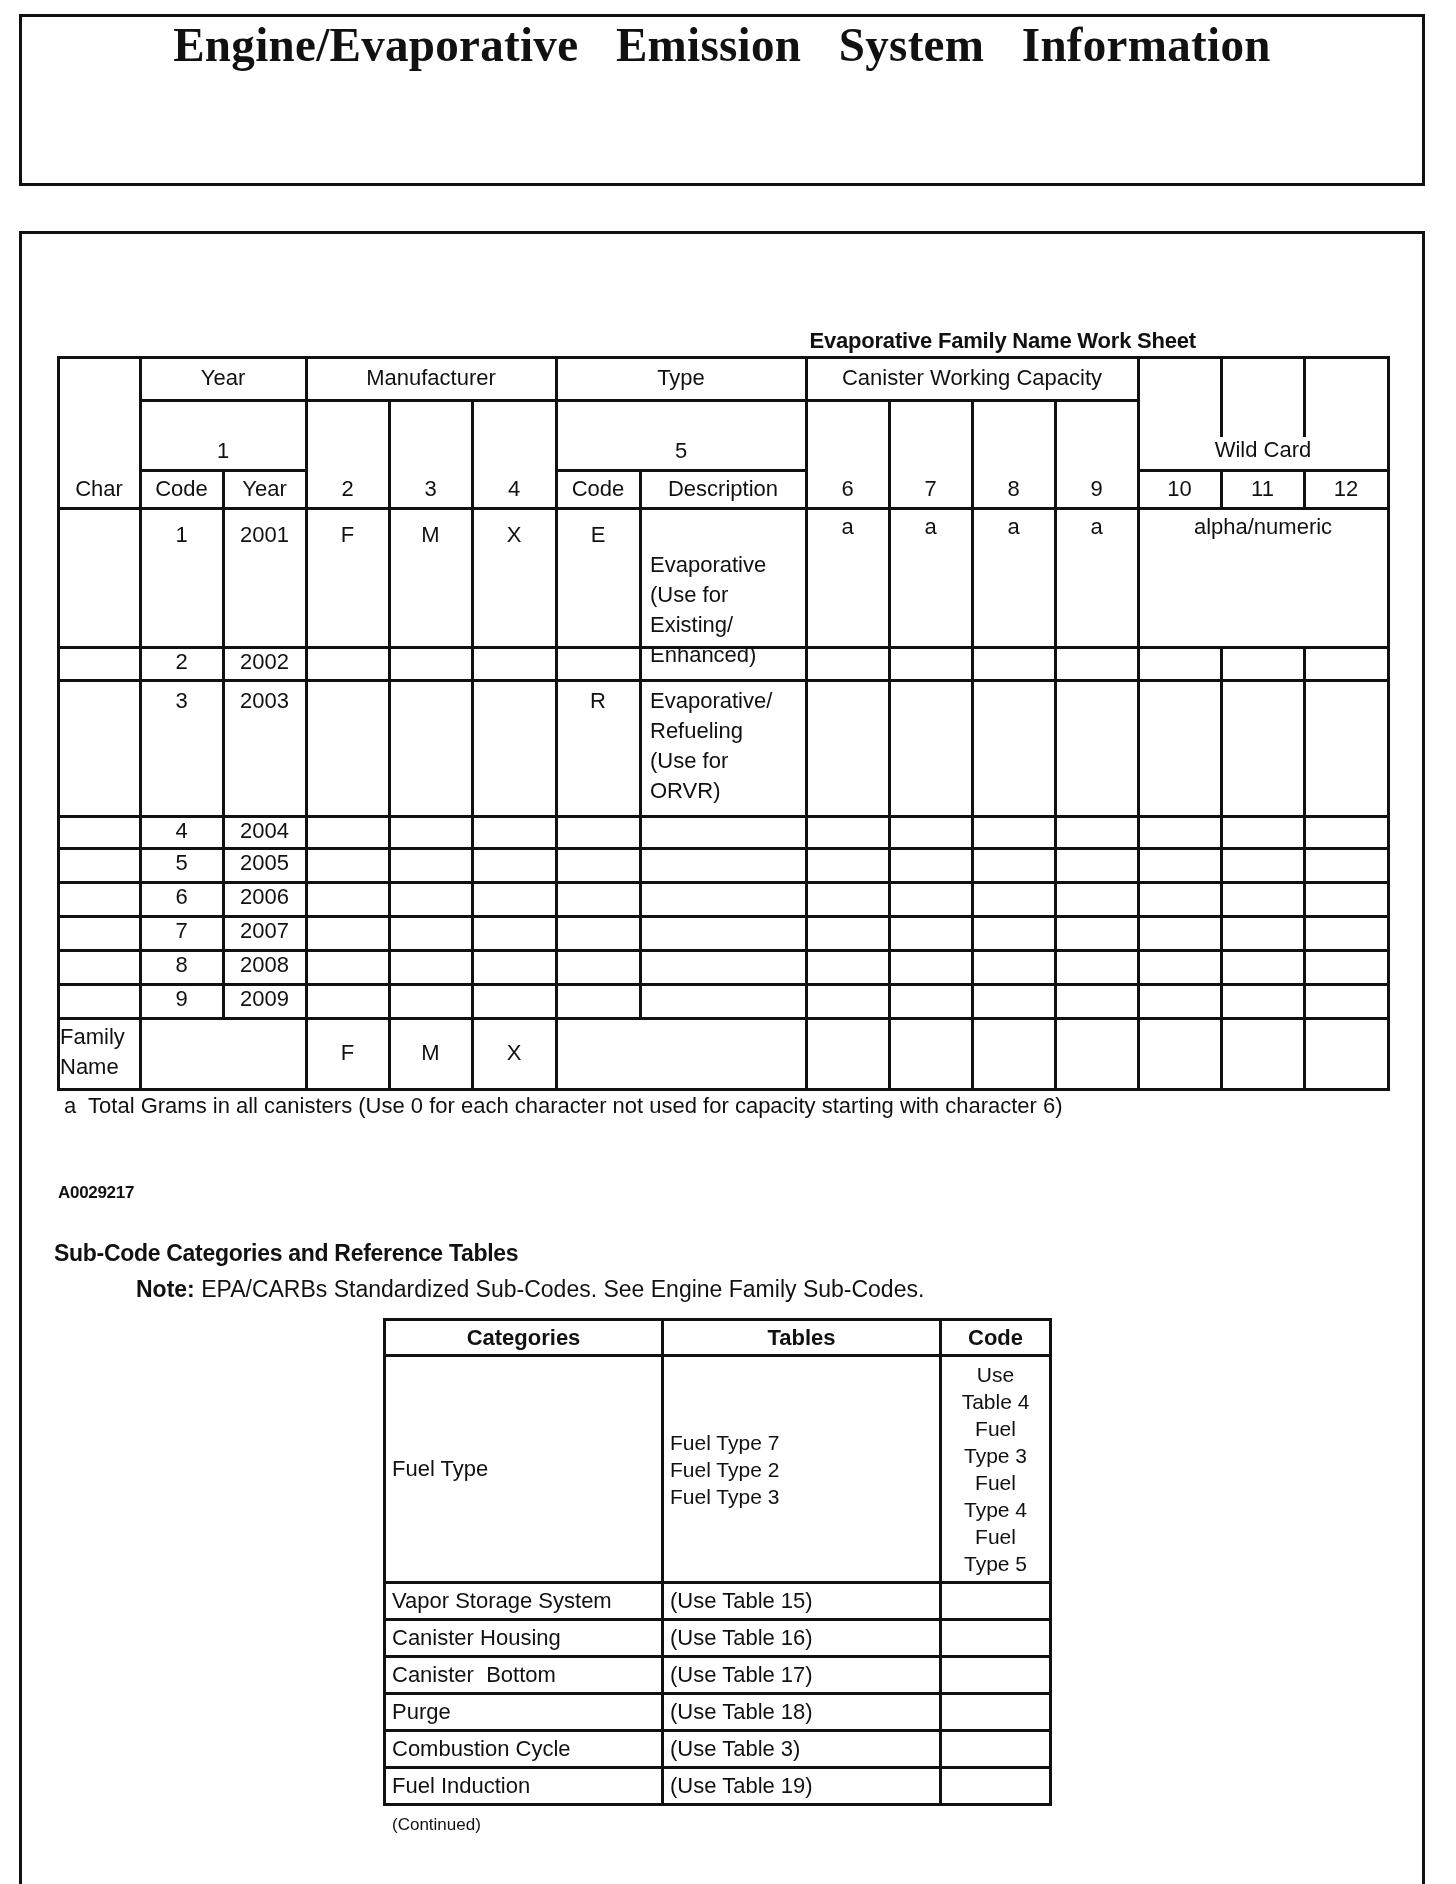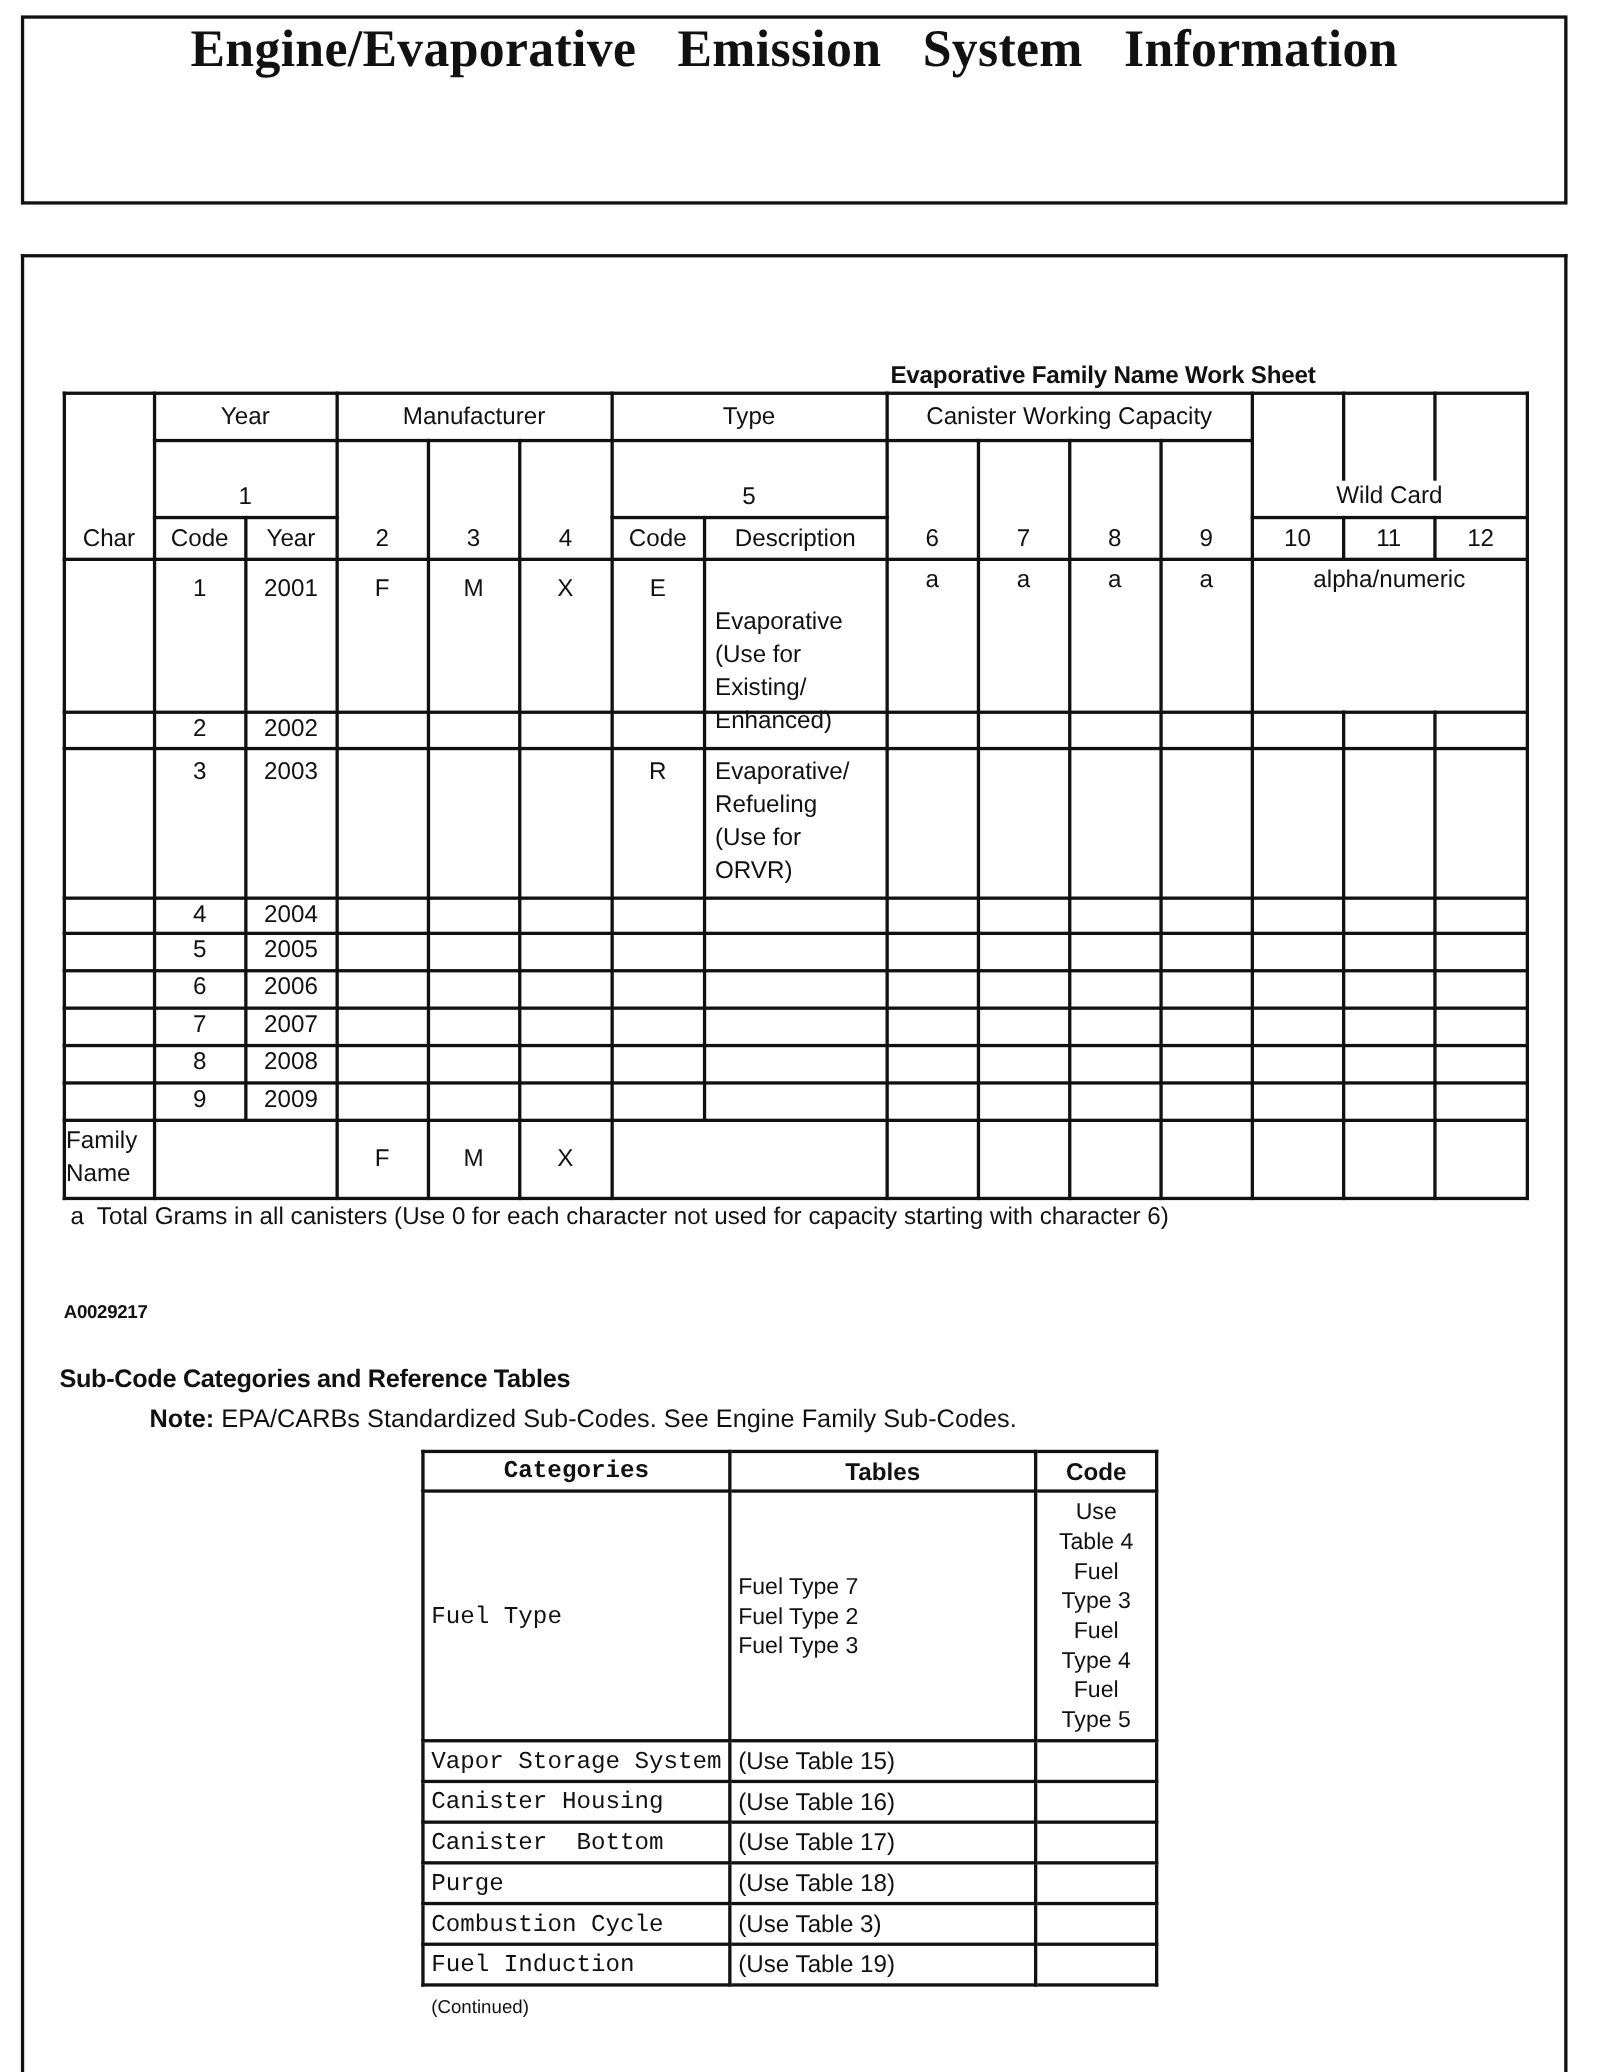--- a/index.html
+++ b/index.html
@@ -23,21 +23,21 @@
   .figid { position: absolute; left: 58px; top: 1183px; font-size: 17px; font-weight: bold; letter-spacing: -0.3px; }
   .sub-heading { position: absolute; left: 54px; top: 1240px; font-size: 23px; font-weight: bold; letter-spacing: -0.3px; }
   .note { position: absolute; left: 136px; top: 1276px; font-size: 23px; }
   .note b { font-weight: bold; }
 
   
   .sc { position: absolute; left: 383px; top: 1318px; border-collapse: collapse; }
   .sc td, .sc th { border: 3px solid #111; font-size: 22px; padding: 0 6px; box-sizing: border-box; }
   .sc th { font-weight: bold; text-align: center; height: 36px; }
   .sc td { height: 37px; text-align: left; vertical-align: middle; }
-  .sc .c1 { width: 278px; font-family: Liberation Mono, monospace; }
+  .sc .c1 { width: 278px; }
   .sc .c2 { width: 278px; }
   .sc .c3 { width: 110px; }
   .sc .code-cell { text-align: center; font-size: 21px; line-height: 27px; padding: 4px 2px; }
   .sc .tables-stack { line-height: 27px; font-size: 21px; }
   .continued { position: absolute; left: 392px; top: 1815px; font-size: 17px; }
 </style>
 </head>
 <body>
 
 <div class="title-box">

